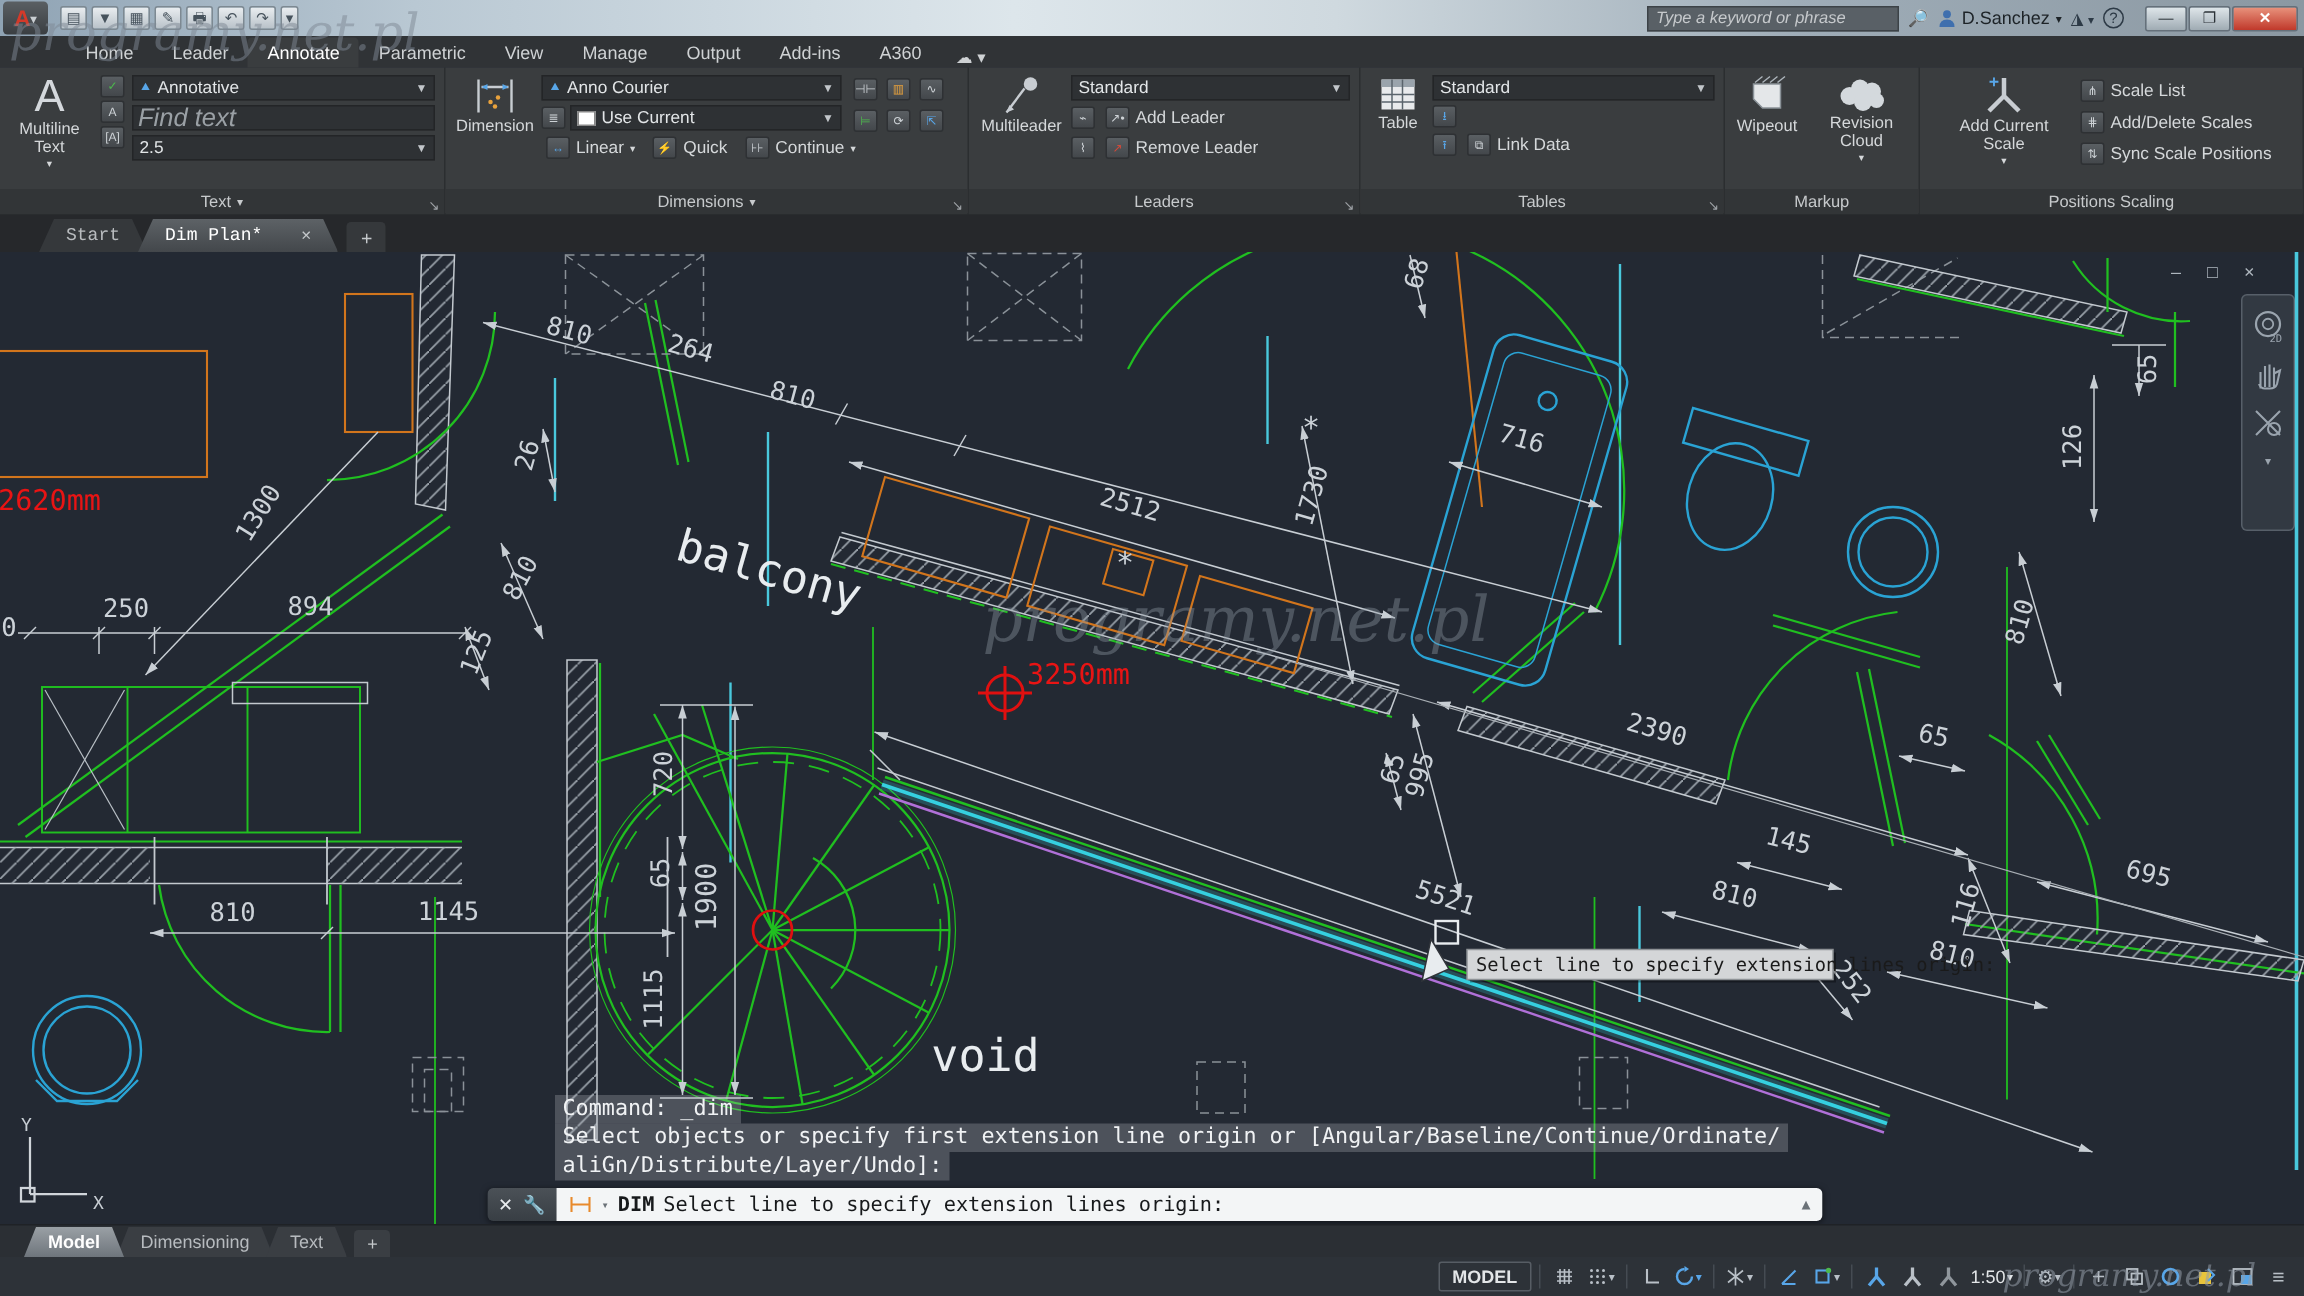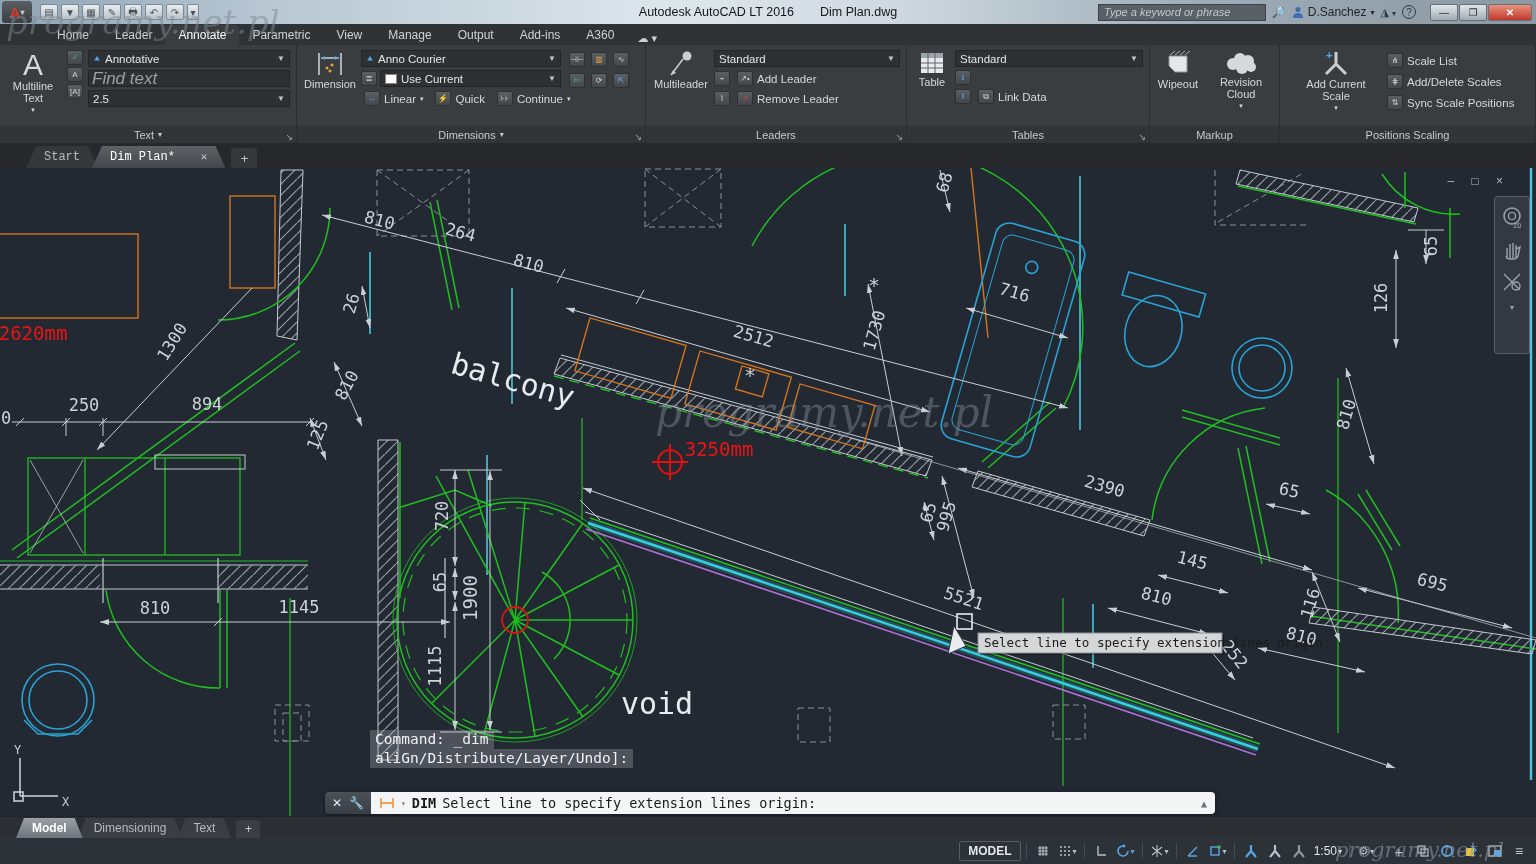--- a/index.html
+++ b/index.html
@@ -127,23 +127,20 @@
     <div class="appbtn">A<span style="font-size:8px;color:#c9ced2">▾</span></div>
     <div class="qat">
       <div class="qic">▤</div>
       <div class="qic">▼</div>
       <div class="qic">▦</div>
       <div class="qic">✎</div>
       <div class="qic">🖶</div>
       <div class="qic">↶</div>
       <div class="qic">↷</div>
       <div class="qic" style="width:12px">▾</div>
-    </div>
-    <div id="wintitle">
-      <b>Autodesk AutoCAD LT 2016</b><span>Dim Plan.dwg</span>
     </div>
     <div class="trb">
       <input id="searchbox" placeholder="Type a keyword or phrase" style="">
       <span class="tico">🔎</span>
       <span class="user">
         <svg width="12" height="12" viewBox="0 0 12 12">
             <circle cx="6" cy="3.5" r="2.6" fill="#3f6fae"></circle>
             <path d="M1,12 Q1,7 6,7 Q11,7 11,12 z" fill="#3f6fae"></path>
           </svg>
         <span>D.Sanchez</span>
@@ -702,20 +699,21 @@
     </svg>
     <svg width="22" height="22" viewBox="0 0 22 22">
       <path d="M3,3 L19,19 M19,3 L3,19" stroke="#9aa4ae" stroke-width="1.4"></path>
       <circle cx="15" cy="15" r="4" fill="none" stroke="#9aa4ae" stroke-width="1.4"></circle>
     </svg>
     <span style="color:#9aa4ae;font-size:8px">▾</span>
   </div>
 
   <div id="cmdhist">
     <div class="hl">Command: _dim</div>
+    <div class="hl">Select objects or specify first extension line origin or [Angular/Baseline/Continue/Ordinate/</div>
     <div class="hl">aliGn/Distribute/Layer/Undo]:</div>
   </div>
 
   <div id="cmdbar">
     <div id="cmdgrip">
       <span>✕</span>
       <span>🔧</span>
     </div>
     <div id="cmdfield">
       <svg width="16" height="12" viewBox="0 0 16 12">

